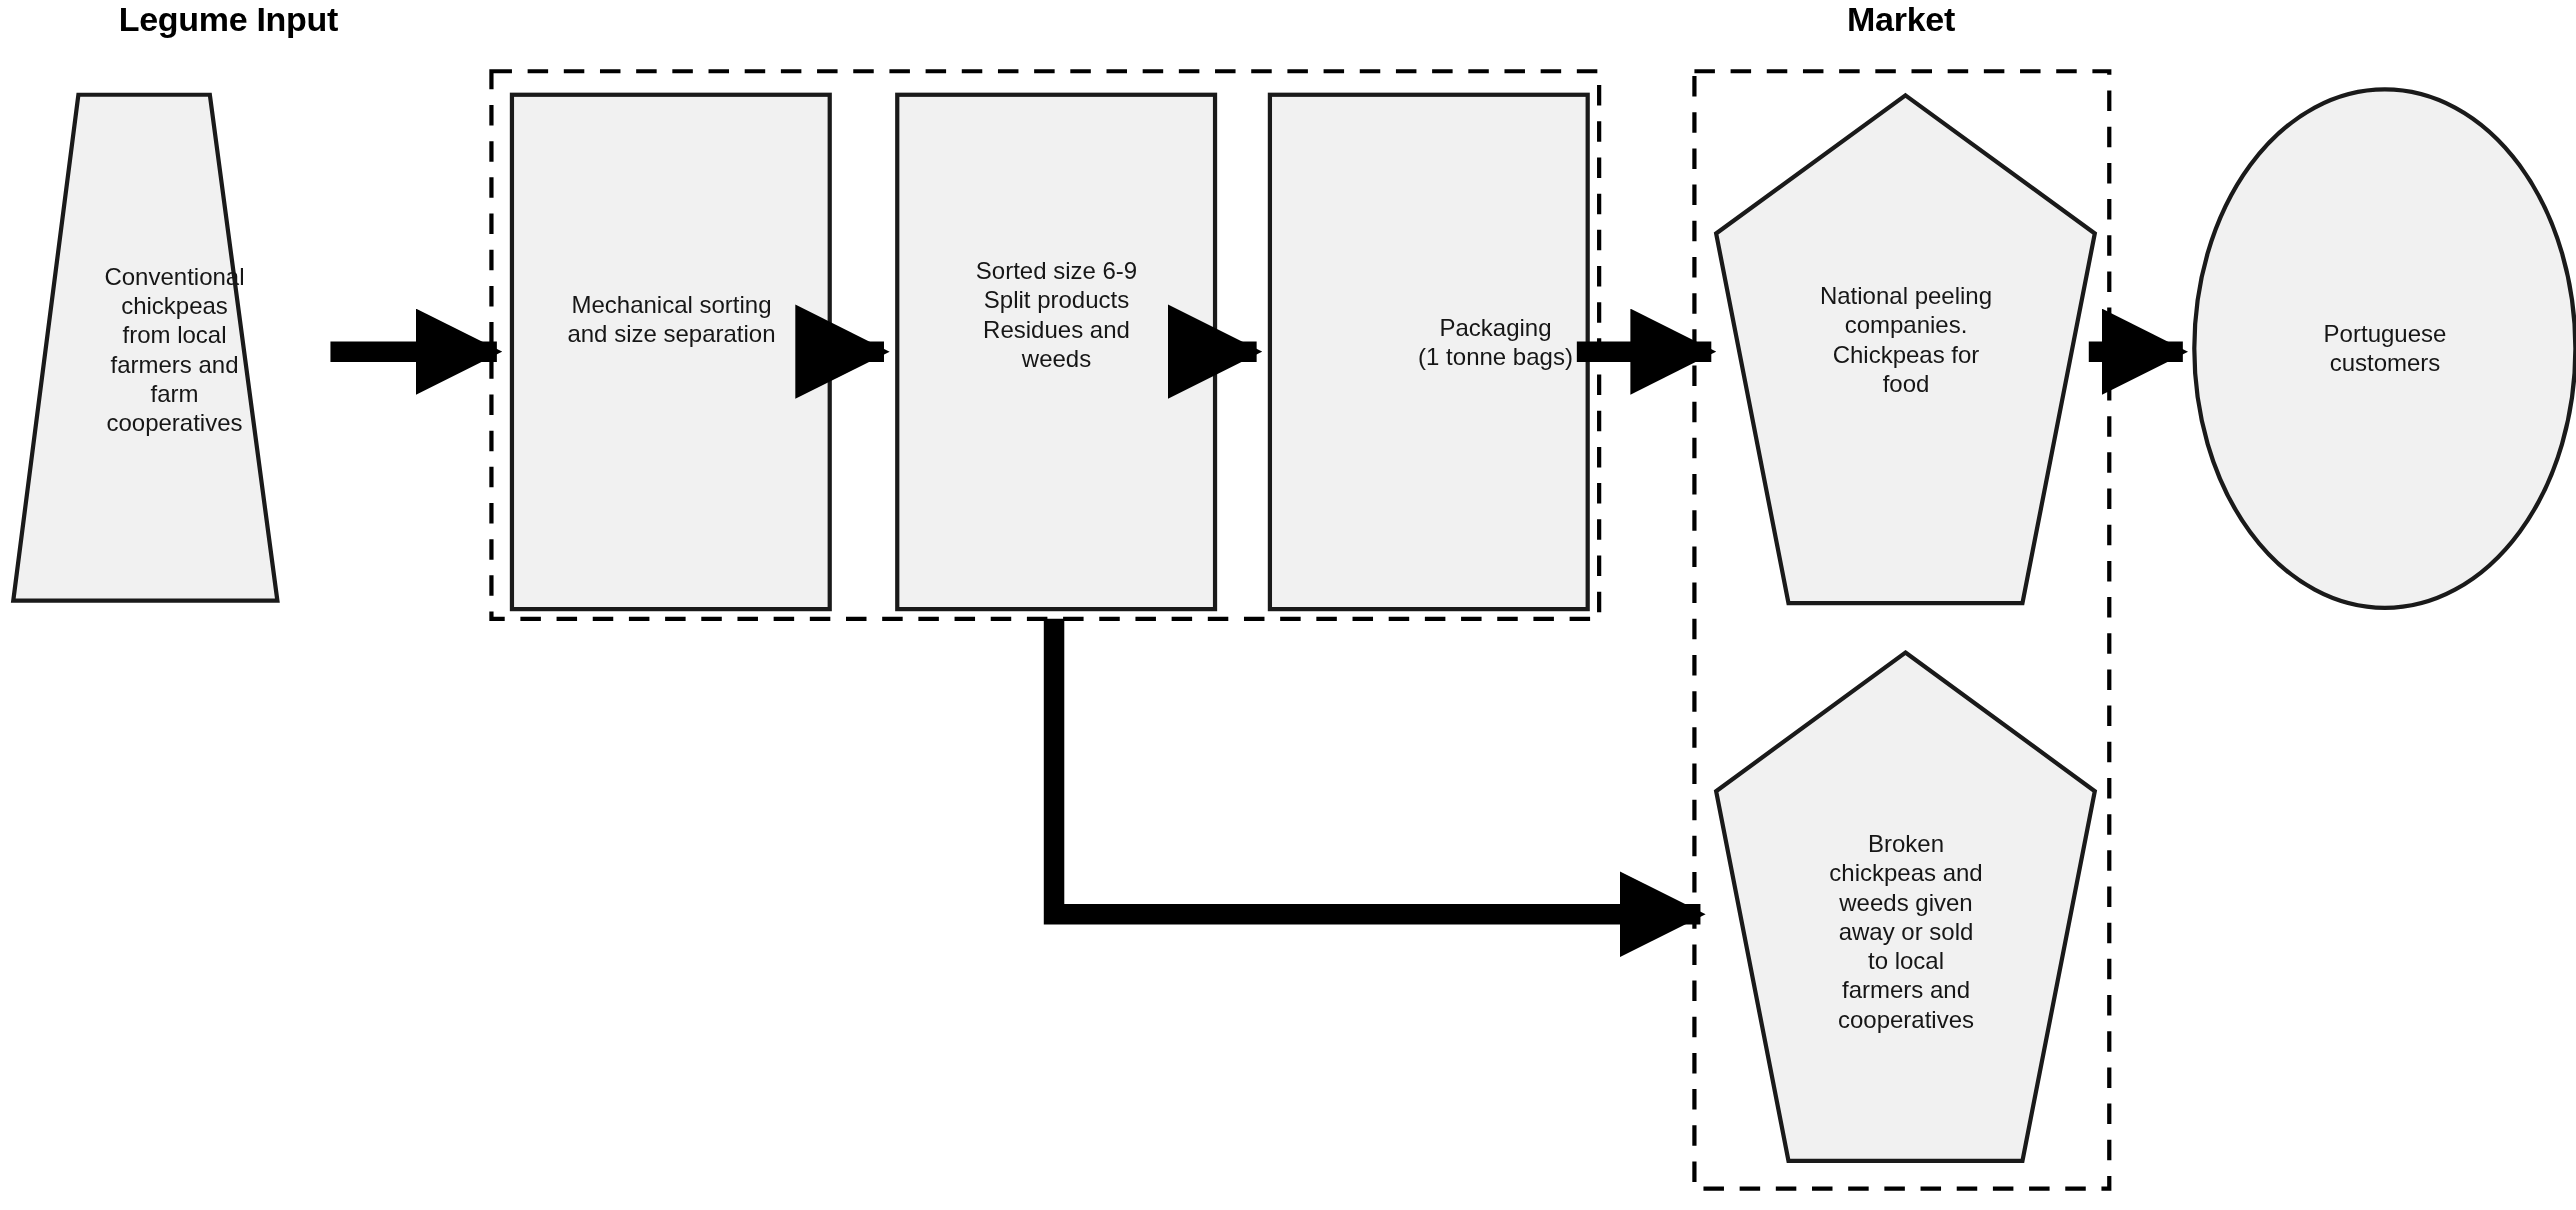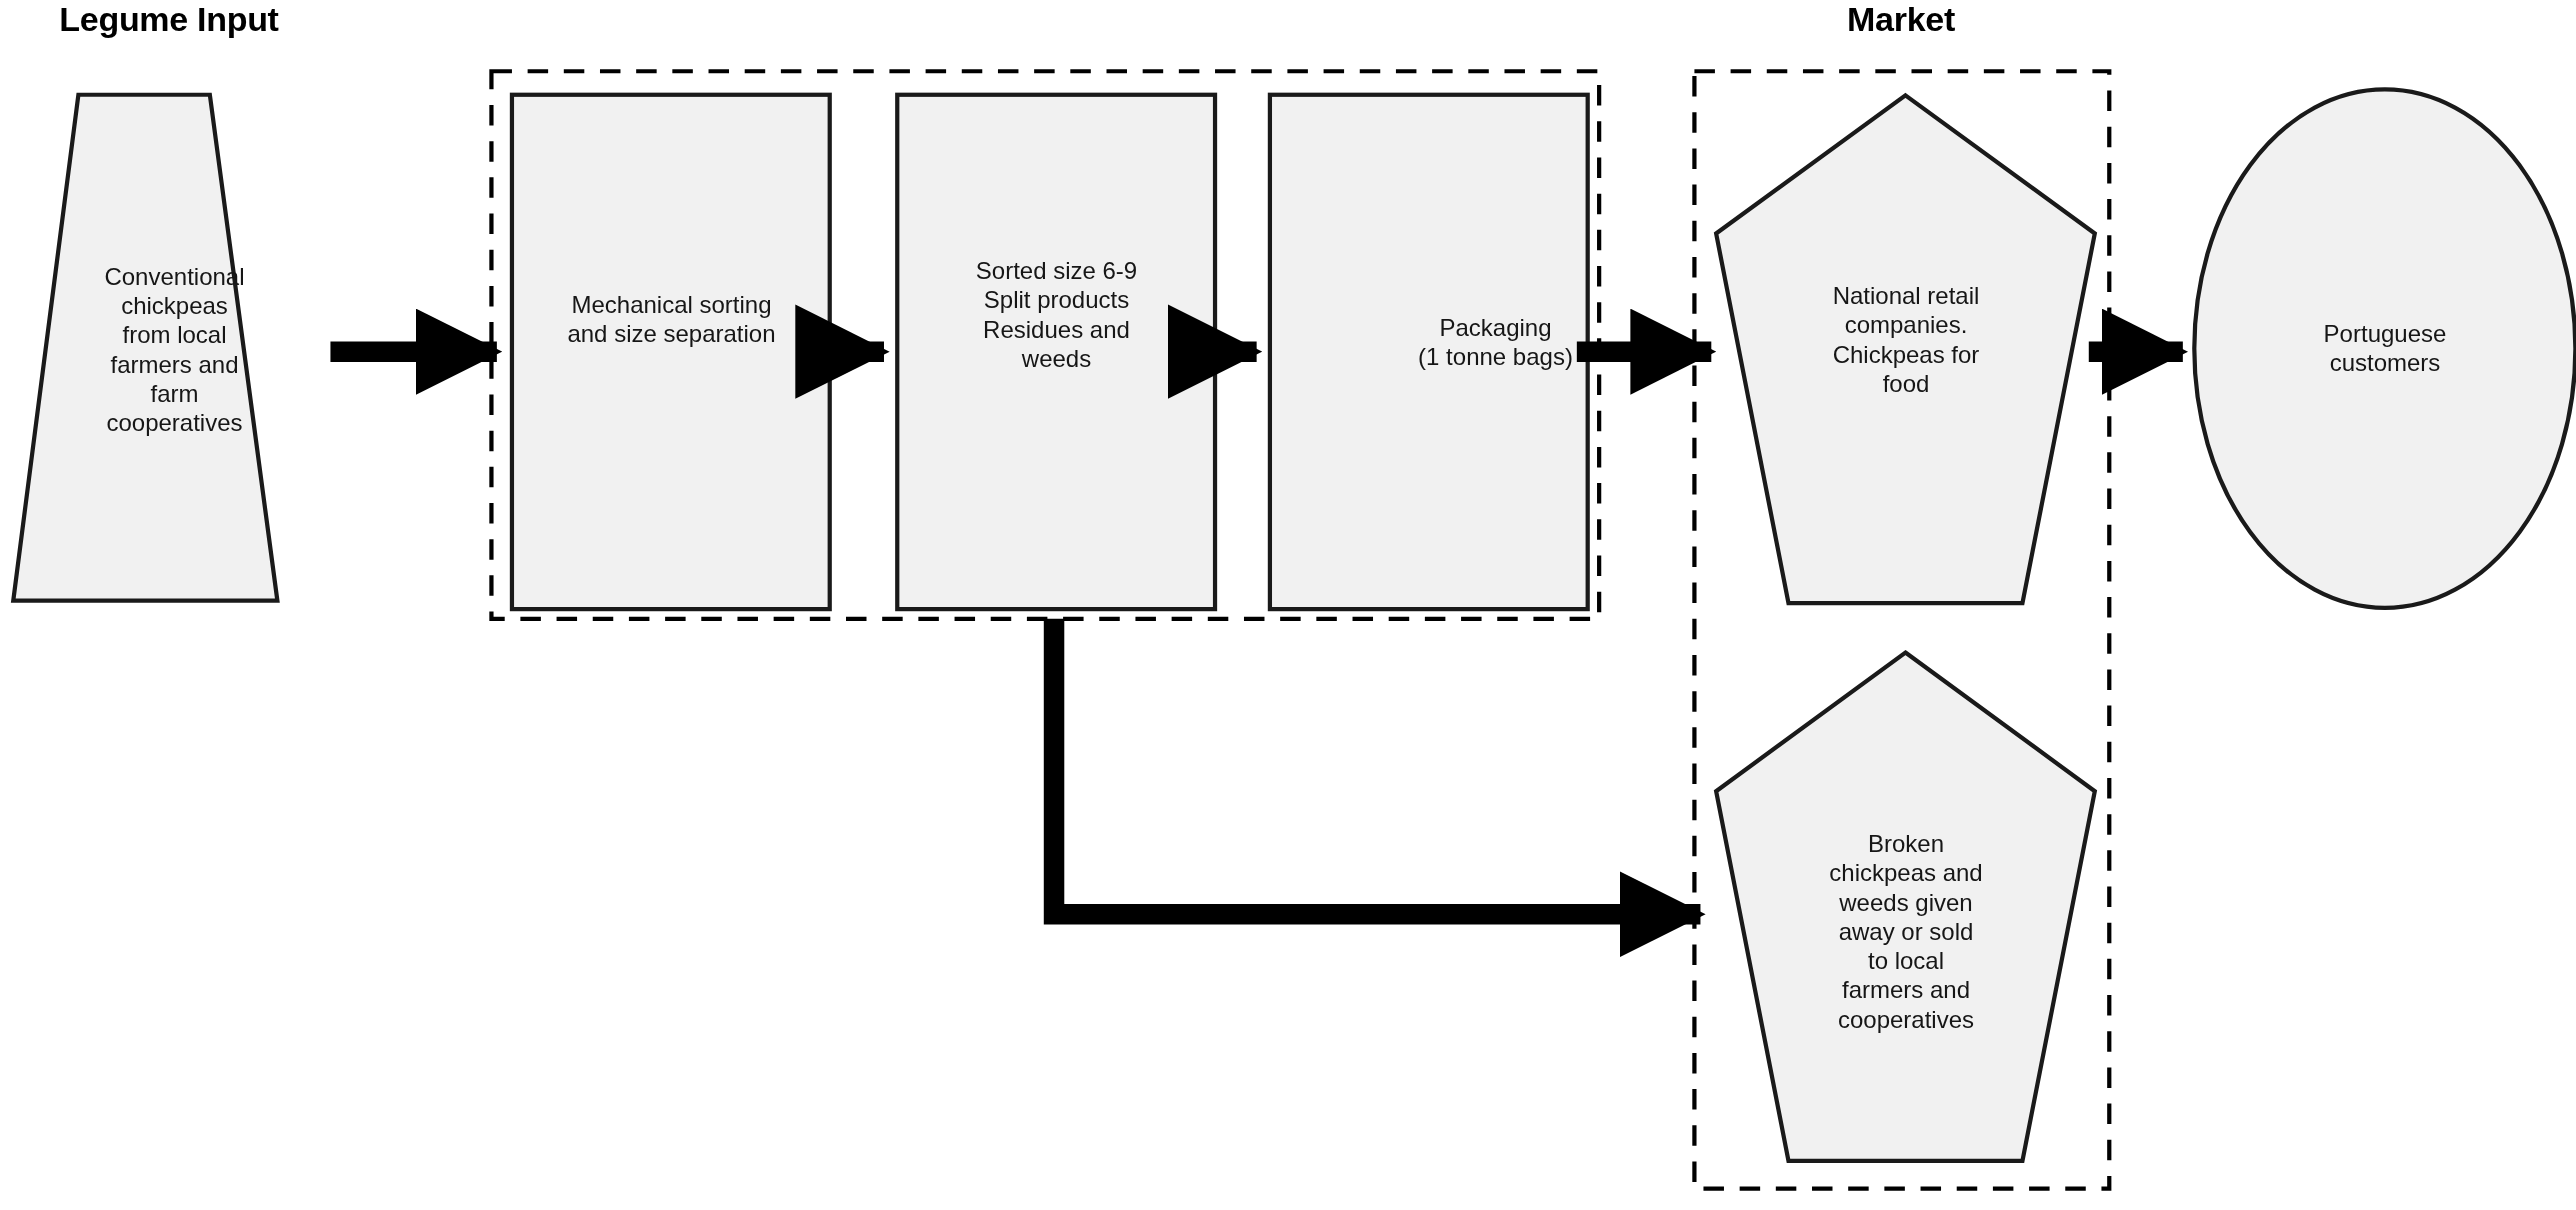--- a/index.html
+++ b/index.html
@@ -85,21 +85,21 @@
 
     <line x1="2024" y1="583" x2="2084" y2="583" stroke="#000000" stroke-width="34" marker-end="url(#blockArrowSm)"></line>
 
     <line x1="2615" y1="583" x2="2838" y2="583" stroke="#000000" stroke-width="34" marker-end="url(#blockArrow)"></line>
 
     <line x1="3464" y1="583" x2="3620" y2="583" stroke="#000000" stroke-width="34" marker-end="url(#blockArrow)"></line>
 
     <path d="M 1748 1026 L 1748 1516 L 2820 1516" fill="none" stroke="#000000" stroke-width="34" stroke-linejoin="miter" marker-end="url(#blockArrow)"></path>
   </svg>
 
-  <div class="col-header" style="left:0px; top:1.8px; width:338px;">Legume Input</div>
+  <div class="col-header" style="left:0px; top:1.8px; width:338px;text-align:right;">Legume Input</div>
   <div class="col-header" style="left:1732px; top:1.8px; width:338px;">Market</div>
 
   <div class="node-text" style="left:54px; top:235px; width:241px; height:229px;">
     <span>Conventional</span>
     <span>chickpeas</span>
     <span>from local</span>
     <span>farmers and</span>
     <span>farm</span>
     <span>cooperatives</span>
   </div>
@@ -115,21 +115,21 @@
     <span>Residues and</span>
     <span>weeds</span>
   </div>
 
   <div class="node-text" style="left:1340px; top:282px; width:311px; height:72px;margin-top:24px;">
     <span>Packaging</span>
     <span>(1 tonne bags)</span>
   </div>
 
   <div class="node-text" style="left:1737px; top:267px; width:338px; height:145px;">
-    <span>National retail</span>
+    <span>National peeling</span>
     <span>companies.</span>
     <span>Chickpeas for</span>
     <span>food</span>
   </div>
 
   <div class="node-text" style="left:1737px; top:802px; width:338px; height:259px;">
     <span>Broken</span>
     <span>chickpeas and</span>
     <span>weeds given</span>
     <span>away or sold</span>

